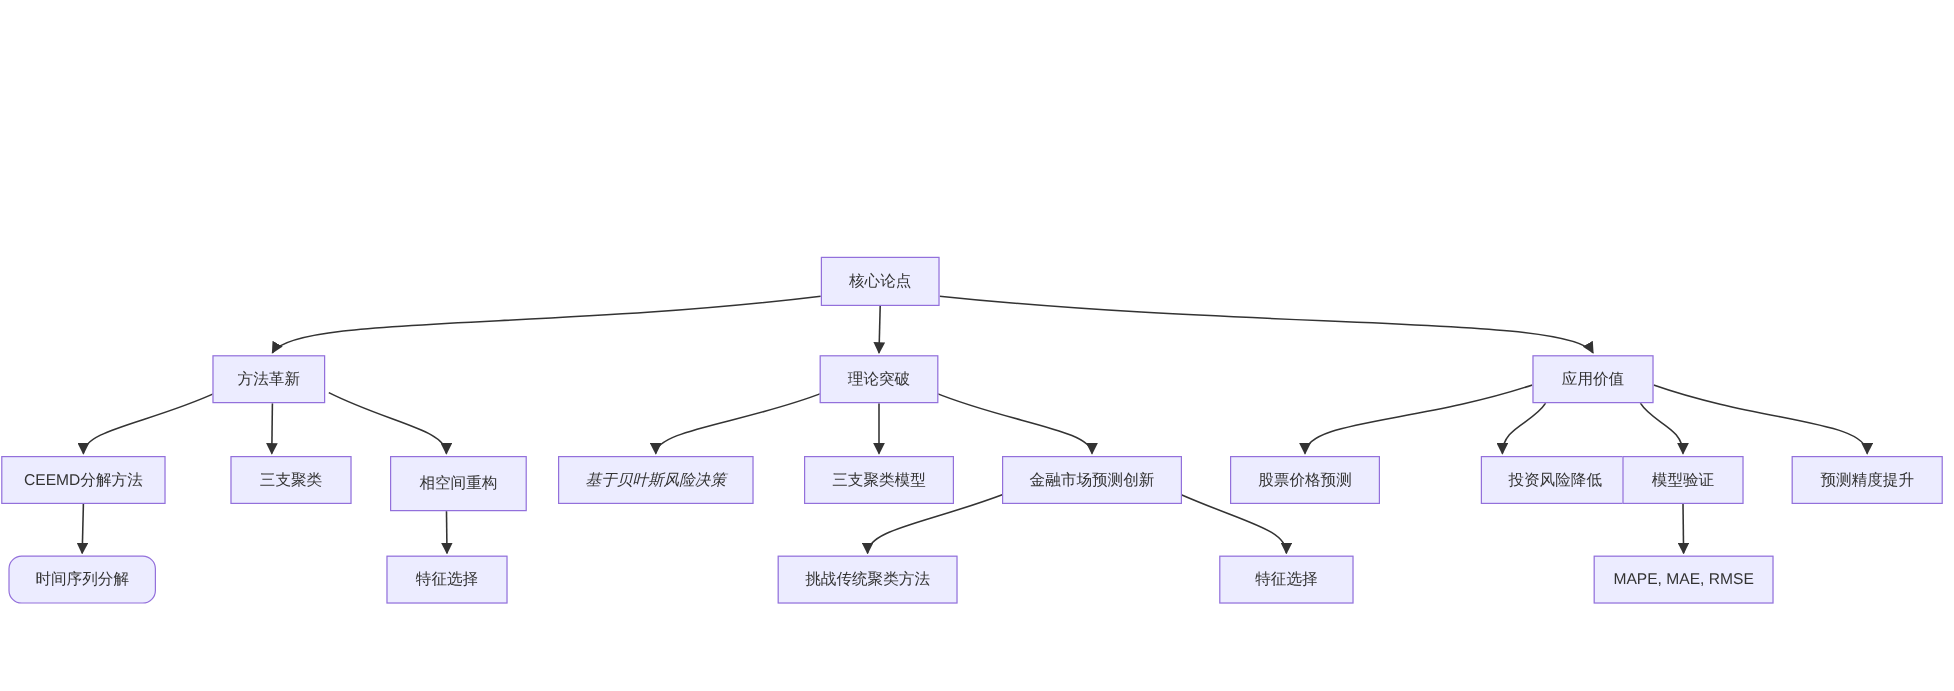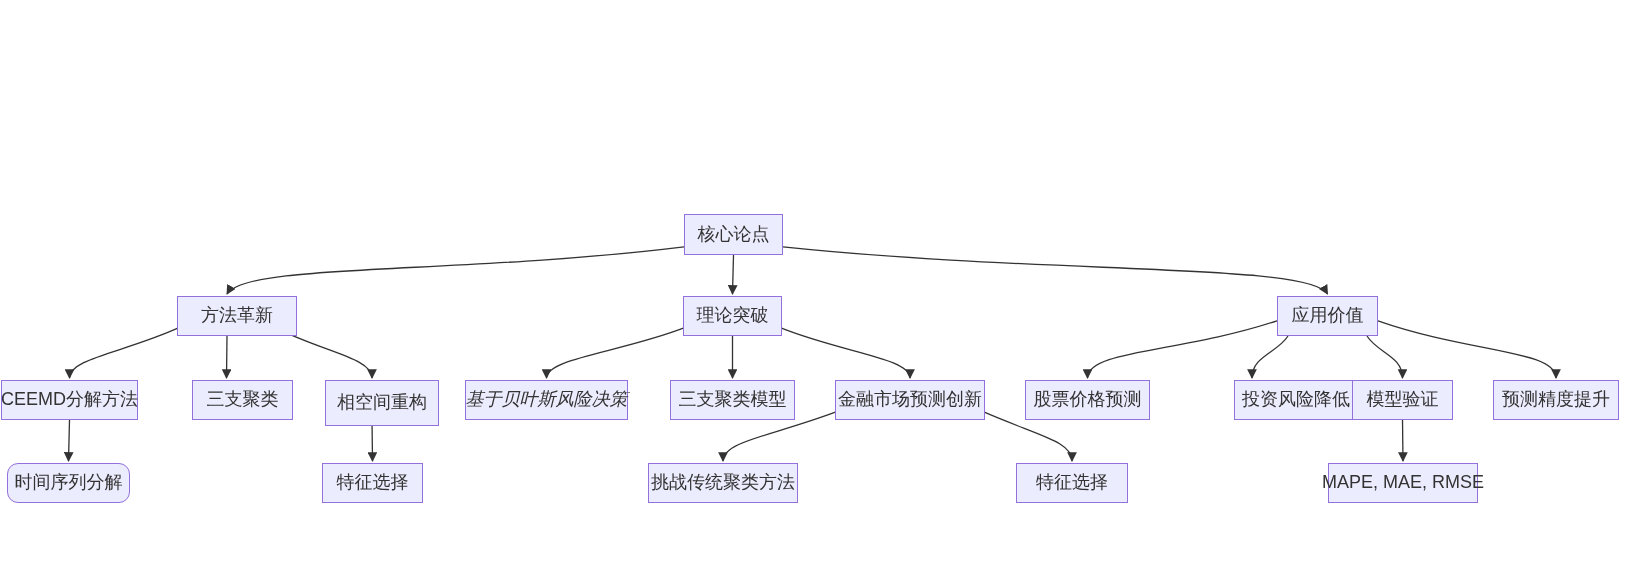--- a/index.html
+++ b/index.html
@@ -25,21 +25,21 @@
   }
   .node {
     position: absolute;
     box-sizing: border-box;
     background: #ECECFF;
     border: 1px solid #9370DB;
     color: #333333;
     display: flex;
     align-items: center;
     justify-content: center;
-    font-size: 18px;
+    font-size: 13px;
     line-height: 1.1;
     text-align: center;
     white-space: nowrap;
     user-select: none;
   }
 </style>
 </head>
 <body>
 
 <div class="canvas">
@@ -65,21 +65,21 @@
         <path d="M 982 411.2 C 1038.7 436.1, 1072 441, 1072 461" fill="none" stroke="#333333" stroke-width="1.3" marker-end="url(#arrowhead)"></path>
         <path d="M 1277 320.8 C 1181 352.8, 1087.5 350, 1087.5 378" fill="none" stroke="#333333" stroke-width="1.3" marker-end="url(#arrowhead)"></path>
         <path d="M 1288 336 C 1277.2 353, 1252 356, 1252 378" fill="none" stroke="#333333" stroke-width="1.3" marker-end="url(#arrowhead)"></path>
         <path d="M 1367 336 C 1377.65 353, 1402.5 356, 1402.5 378" fill="none" stroke="#333333" stroke-width="1.3" marker-end="url(#arrowhead)"></path>
         <path d="M 1378 320.8 C 1469.4 352.8, 1556 350, 1556 378" fill="none" stroke="#333333" stroke-width="1.3" marker-end="url(#arrowhead)"></path>
         <path d="M 1402.5 420 L 1403 461" fill="none" stroke="#333333" stroke-width="1.3" marker-end="url(#arrowhead)"></path>
       </g>
   </svg>
   <div id="node-layer">
       <div class="node" style="left: 684px; top: 214px; width: 99px; height: 41px;">核心论点</div>
-      <div class="node" style="left: 177px; top: 296px; width: 120px; height: 40px;">方法革新</div>
+      <div class="node" style="left: 177px; top: 296px; width: 94px; height: 40px;">方法革新</div>
       <div class="node" style="left: 683px; top: 296px; width: 99px; height: 40px;">理论突破</div>
       <div class="node" style="left: 1277px; top: 296px; width: 101px; height: 40px;">应用价值</div>
       <div class="node" style="left: 1px; top: 380px; width: 137px; height: 40px;">CEEMD分解方法</div>
       <div class="node" style="left: 176px; top: 380px; width: 101px; height: 40px; margin-left: 16px;">三支聚类</div>
       <div class="node" style="left: 325px; top: 380px; width: 114px; height: 46px;">相空间重构</div>
       <div class="node" style="left: 465px; top: 380px; width: 163px; height: 40px; font-style: italic;">基于贝叶斯风险决策</div>
       <div class="node" style="left: 670px; top: 380px; width: 125px; height: 40px;">三支聚类模型</div>
       <div class="node" style="left: 835px; top: 380px; width: 150px; height: 40px;">金融市场预测创新</div>
       <div class="node" style="left: 1025px; top: 380px; width: 125px; height: 40px;">股票价格预测</div>
       <div class="node" style="left: 1190px; top: 380px; width: 124px; height: 40px; margin-left: 44px;">投资风险降低</div>

